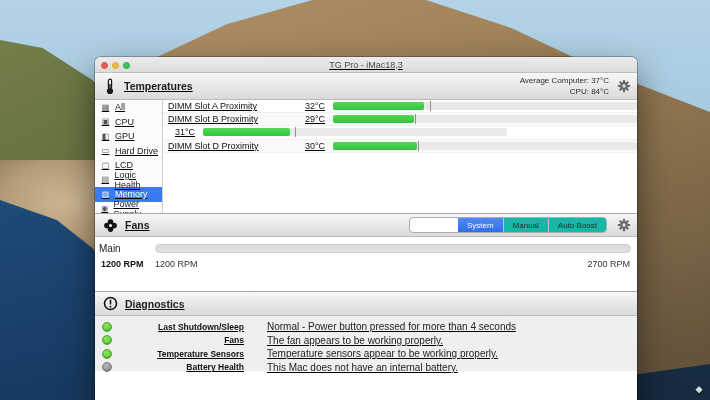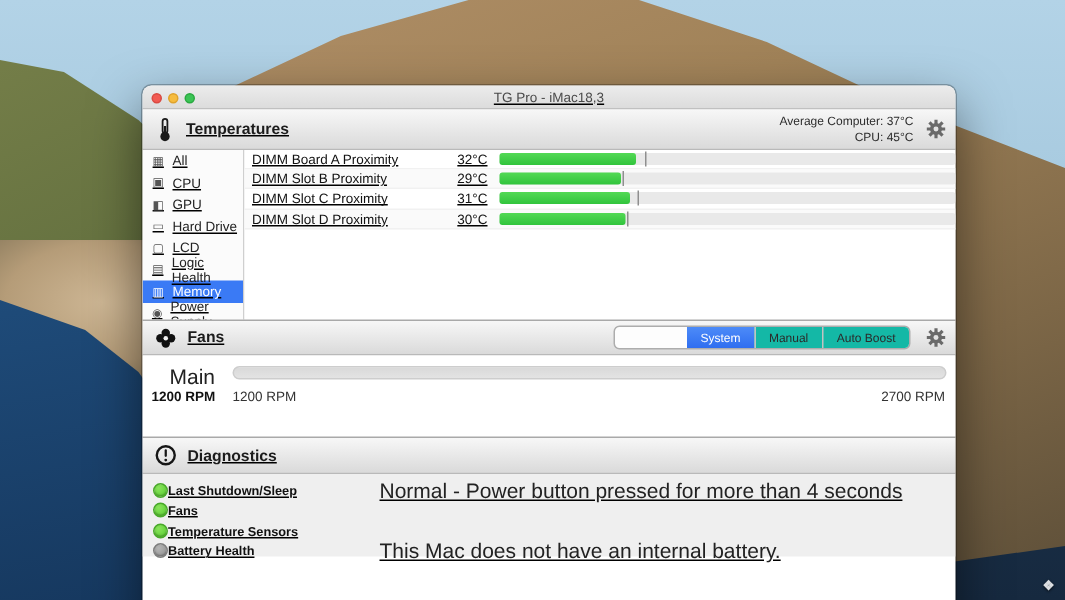--- a/index.html
+++ b/index.html
@@ -77,43 +77,43 @@
   .temp-row:nth-child(even) { background:#fafafa; }
   .t-name { font-size:9px; color:#111; padding-left:5px; width:130px; }
   .t-val { font-size:9px; color:#111; width:40px; text-align:right; padding-right:8px; }
   .t-barwrap { position:relative; width:304px; height:8px; background:#e9e9e9; border-radius:2px; }
   .t-bar { position:absolute; left:0; top:0; bottom:0; border-radius:2px;
     background:linear-gradient(#53d955,#31c43c); }
   .t-tick { position:absolute; top:-1px; width:1px; height:10px; background:#8f8f8f; }
 
   
   .fans-body { height:54px; background:#fff; position:relative; }
-  .fan-name { position:absolute; left:18px; top:6px; font-size:14px; color:#222; }
+  .fan-name { position:absolute; left:4px; top:6px; font-size:10px; color:#222; }
   .fan-slider { position:absolute; left:60px; right:6px; top:7px; height:9px;
     background:linear-gradient(#d9d9d9,#e3e3e3); border:1px solid #cdcdcd; border-radius:5px; }
   .fan-cur { position:absolute; left:6px; top:22px; font-size:9px; font-weight:bold; color:#111; }
   .fan-min { position:absolute; left:60px; top:22px; font-size:9px; color:#333; }
   .fan-max { position:absolute; right:7px; top:22px; font-size:9px; color:#333; }
 
   .seg { position:absolute; right:30px; top:50%; transform:translateY(-50%);
     display:flex; border:1px solid #adadad; border-radius:4px; overflow:hidden; background:#fdfdfd; }
   .seg button { font-family:inherit; font-size:8px; padding:2.5px 9px; border:none; background:#14b8a6;
     color:#2b2b2b; border-left:1px solid #c2c2c2; cursor:pointer; line-height:9px; }
   .seg button:first-child { border-left:none; }
   .seg button.active { background:linear-gradient(#4d8bf8,#2f6ef0); color:#fff;margin-left:48px; }
 
   
   .diag-body { height:55px; background:#efefef; padding-top:4px; }
   .diag-row { height:13.5px; display:flex; align-items:center; }
   .d-dot { width:10px; height:10px; border-radius:50%; margin-left:7px; flex:0 0 auto;
     box-shadow:inset 0 -1px 1px rgba(0,0,0,.25); }
   .d-dot.ok { background:radial-gradient(circle at 35% 30%,#8ae35c,#55cc2e); border:0.5px solid #49a82a; }
   .d-dot.none { background:radial-gradient(circle at 35% 30%,#b5b5b5,#8f8f8f); border:0.5px solid #7d7d7d; }
-  .d-label { width:132px; text-align:left; font-size:8.5px; font-weight:bold; color:#111; }
-  .d-desc { margin-left:9px; font-size:14px; color:#222; }
+  .d-label { width:132px; text-align:right; font-size:8.5px; font-weight:bold; color:#111; }
+  .d-desc { margin-left:23px; font-size:10px; color:#222; }
 
   .watermark { position:absolute; right:7px; bottom:5px; display:flex; align-items:center; gap:3px;
     color:#fff; font-family:"Liberation Serif", serif; font-weight:bold; font-size:12.5px;
     text-shadow:0 1px 2px rgba(0,0,0,.85); }
   .wm-icon { font-size:9px; opacity:.85; }
 
   .icon-svg { display:block; }
 </style>
 </head>
 <body>
@@ -147,21 +147,21 @@
         <circle cx="7" cy="13" r="3.1" fill="#1a1a1a"></circle>
         <rect x="6.3" y="6" width="1.4" height="6" fill="#1a1a1a"></rect>
       </svg>
     </span>
     <span class="sec-title">Temperatures</span>
     <div class="temp-summary">
       <div>
         <span>Average Computer:</span>&nbsp;<span>37°C</span>
       </div>
       <div>
-        <span>CPU:</span>&nbsp;<span>45°C</span>
+        <span>CPU:</span>&nbsp;<span>84°C</span>
       </div>
     </div>
     <span class="gear">
       <svg class="icon-svg" width="14" height="14" viewBox="0 0 16 16">
         <g stroke="#6a6a6a" stroke-width="2.4">
           <line x1="8" y1="1" x2="8" y2="15"></line>
             <line x1="1" y1="8" x2="15" y2="8"></line>
           <line x1="3" y1="3" x2="13" y2="13"></line>
             <line x1="13" y1="3" x2="3" y2="13"></line>
         </g>
@@ -201,37 +201,36 @@
           <span class="s-icon">▥</span>
           <span>Memory</span>
         </div>
         <div class="side-item">
           <span class="s-icon">◉</span>
           <span>Power Supply</span>
         </div>
       </div>
     <div class="temp-list" id="temp-rows">
         <div class="temp-row">
-          <span class="t-name">DIMM Board A Proximity</span>
+          <span class="t-name">DIMM Slot A Proximity</span>
           <span class="t-val">32°C</span>
           <div class="t-barwrap">
             <div class="t-bar" style="width: 30%;"></div>
             <div class="t-tick" style="left: 31.8%;"></div>
           </div>
         </div>
         <div class="temp-row">
           <span class="t-name">DIMM Slot B Proximity</span>
           <span class="t-val">29°C</span>
           <div class="t-barwrap">
             <div class="t-bar" style="width: 26.5%;"></div>
             <div class="t-tick" style="left: 27%;"></div>
           </div>
         </div>
         <div class="temp-row">
-          <span class="t-name">DIMM Slot C Proximity</span>
           <span class="t-val">31°C</span>
           <div class="t-barwrap">
             <div class="t-bar" style="width: 28.5%;"></div>
             <div class="t-tick" style="left: 30.2%;"></div>
           </div>
         </div>
         <div class="temp-row">
           <span class="t-name">DIMM Slot D Proximity</span>
           <span class="t-val">30°C</span>
           <div class="t-barwrap">
@@ -293,24 +292,26 @@
 
   <div class="diag-body" id="diag-rows">
       <div class="diag-row">
         <div class="d-dot ok"></div>
         <div class="d-label">Last Shutdown/Sleep</div>
         <div class="d-desc">Normal - Power button pressed for more than 4 seconds</div>
       </div>
       <div class="diag-row">
         <div class="d-dot ok"></div>
         <div class="d-label">Fans</div>
+        <div class="d-desc">The fan appears to be working properly.</div>
       </div>
       <div class="diag-row">
         <div class="d-dot ok"></div>
         <div class="d-label">Temperature Sensors</div>
+        <div class="d-desc">Temperature sensors appear to be working properly.</div>
       </div>
       <div class="diag-row">
         <div class="d-dot none"></div>
         <div class="d-label">Battery Health</div>
         <div class="d-desc">This Mac does not have an internal battery.</div>
       </div>
     </div>
 
 </div>
 

